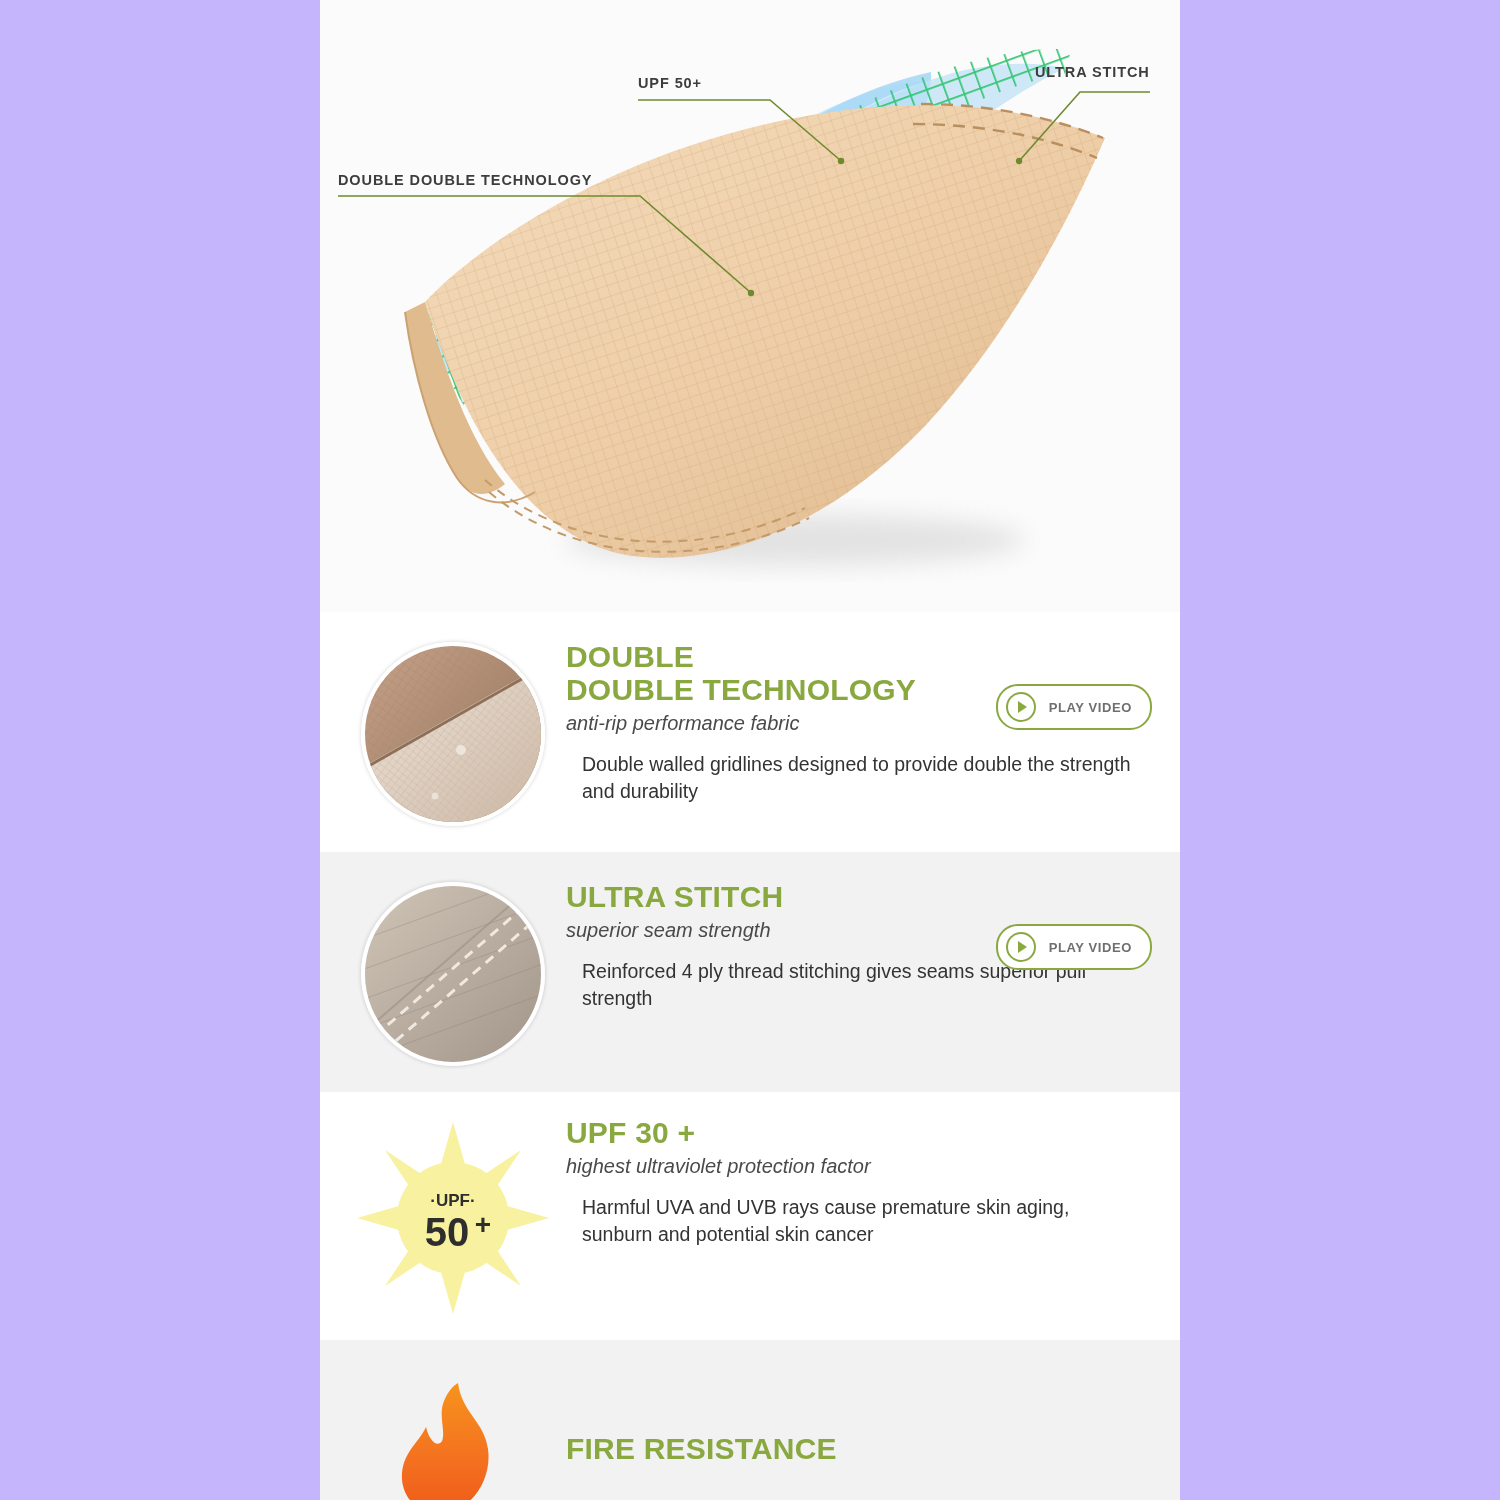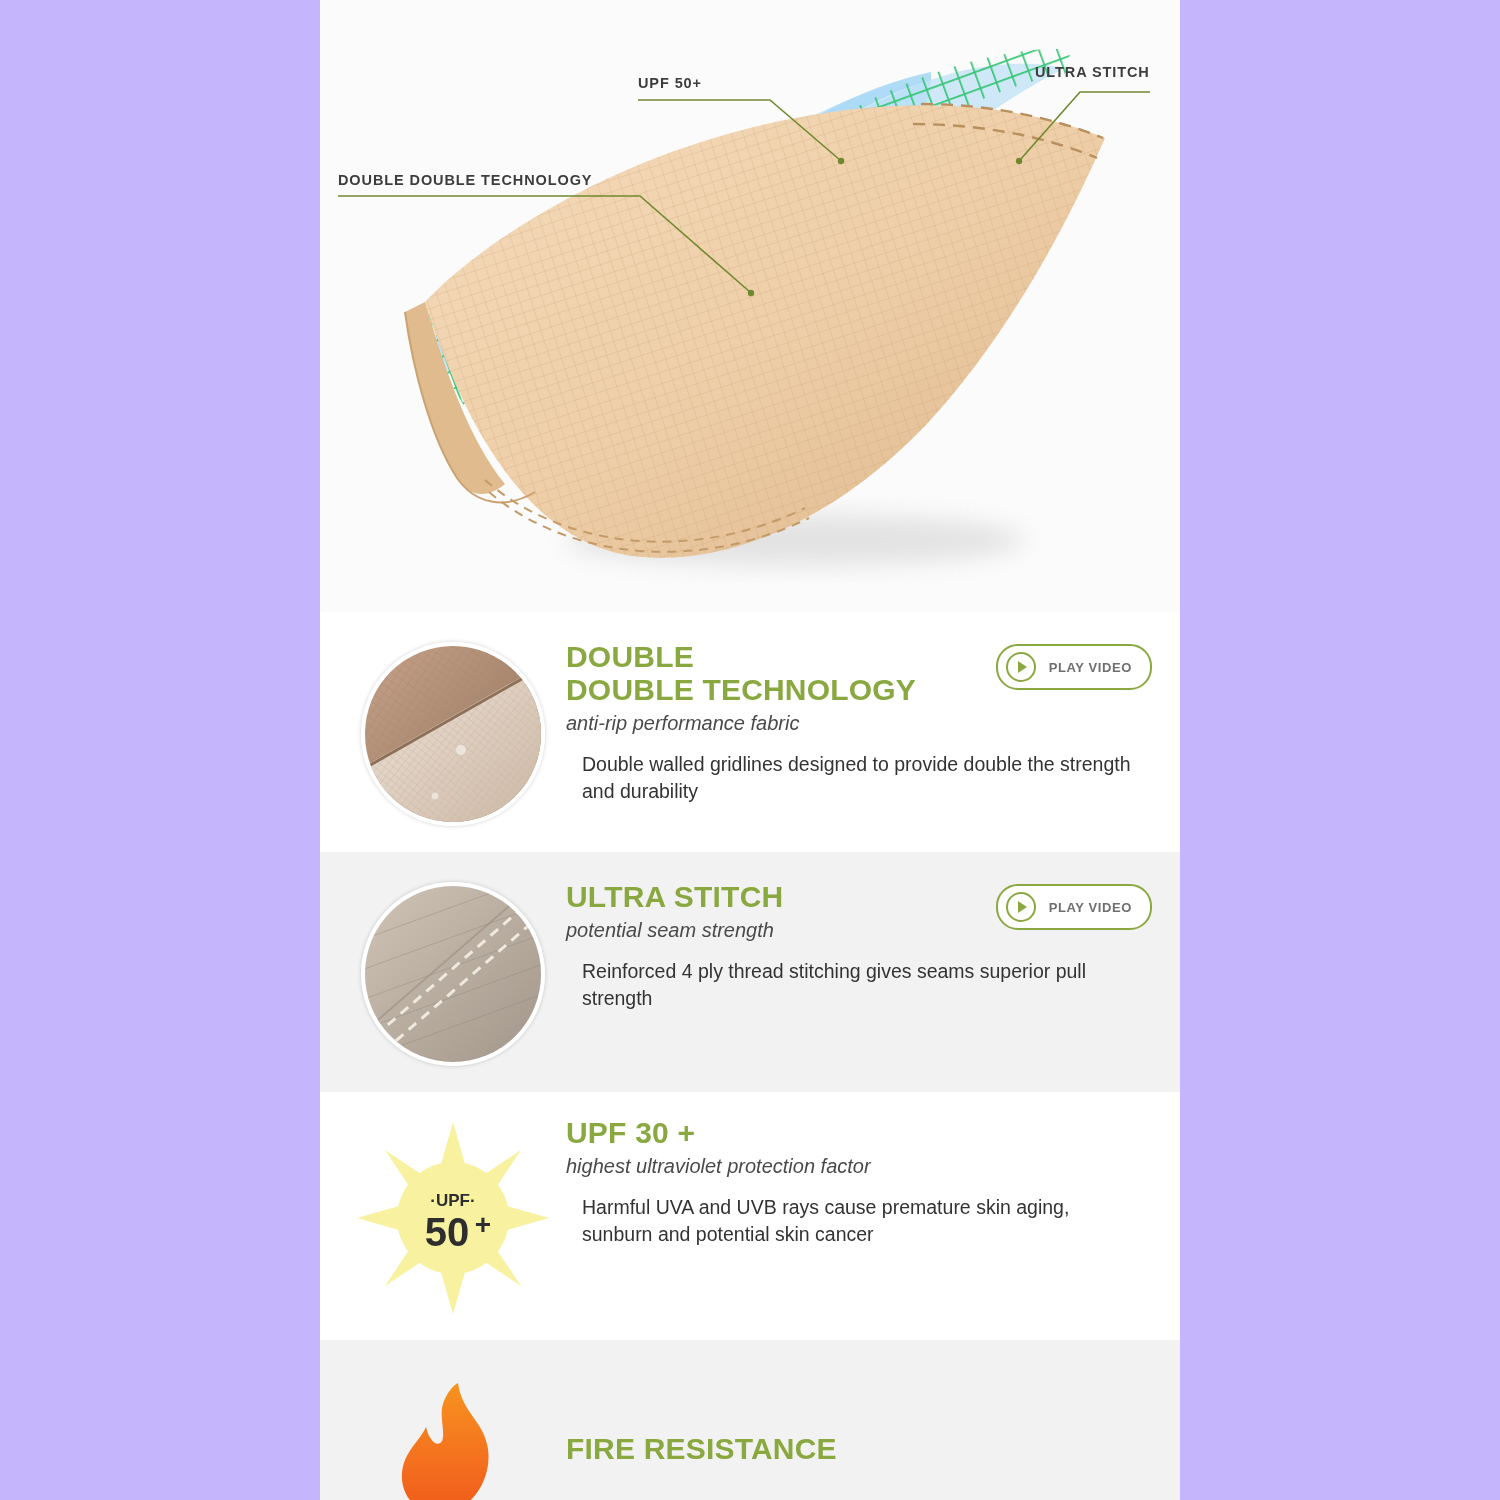--- a/index.html
+++ b/index.html
@@ -117,20 +117,21 @@
     position: absolute;
     right: 28px;
     display: inline-flex;
     align-items: center;
     gap: 13px;
     border: 2px solid #8aa840;
     border-radius: 22px;
     padding: 6px 18px 6px 8px;
     background: #ffffff;
     cursor: pointer;
+    margin-top: 40px;
   }
   .play-btn .tri {
     width: 26px; height: 26px;
     border-radius: 50%;
     border: 2px solid #8aa840;
     display: inline-flex;
     align-items: center;
     justify-content: center;
   }
   .play-btn .tri span {
@@ -322,21 +323,21 @@
                 <path d="M-20 60 L200 -20 M-20 90 L200 10 M-20 120 L200 40 M-20 150 L200 70 M-20 180 L200 100"></path>
               </g>
               <path d="M10 150 L162 18" stroke="#efe9e0" stroke-width="3" stroke-dasharray="10 7" fill="none"></path>
               <path d="M18 166 L170 34" stroke="#efe9e0" stroke-width="3" stroke-dasharray="10 7" fill="none"></path>
               <path d="M6 140 L158 8" stroke="#9b9084" stroke-width="2" fill="none" opacity="0.6"></path>
             </svg>
           </div>
         </div>
         <div class="texts">
           <h2 class="feat-title">ULTRA STITCH</h2>
-          <p class="feat-sub">potential seam strength</p>
+          <p class="feat-sub">superior seam strength</p>
           <p class="feat-body">Reinforced 4 ply thread stitching gives seams superior pull strength</p>
         </div>
       </div>
       <div class="play-btn" style="top:32px;">
         <span class="tri">
             <span></span>
           </span>
         <span class="lbl">PLAY VIDEO</span>
       </div>
     </div>

